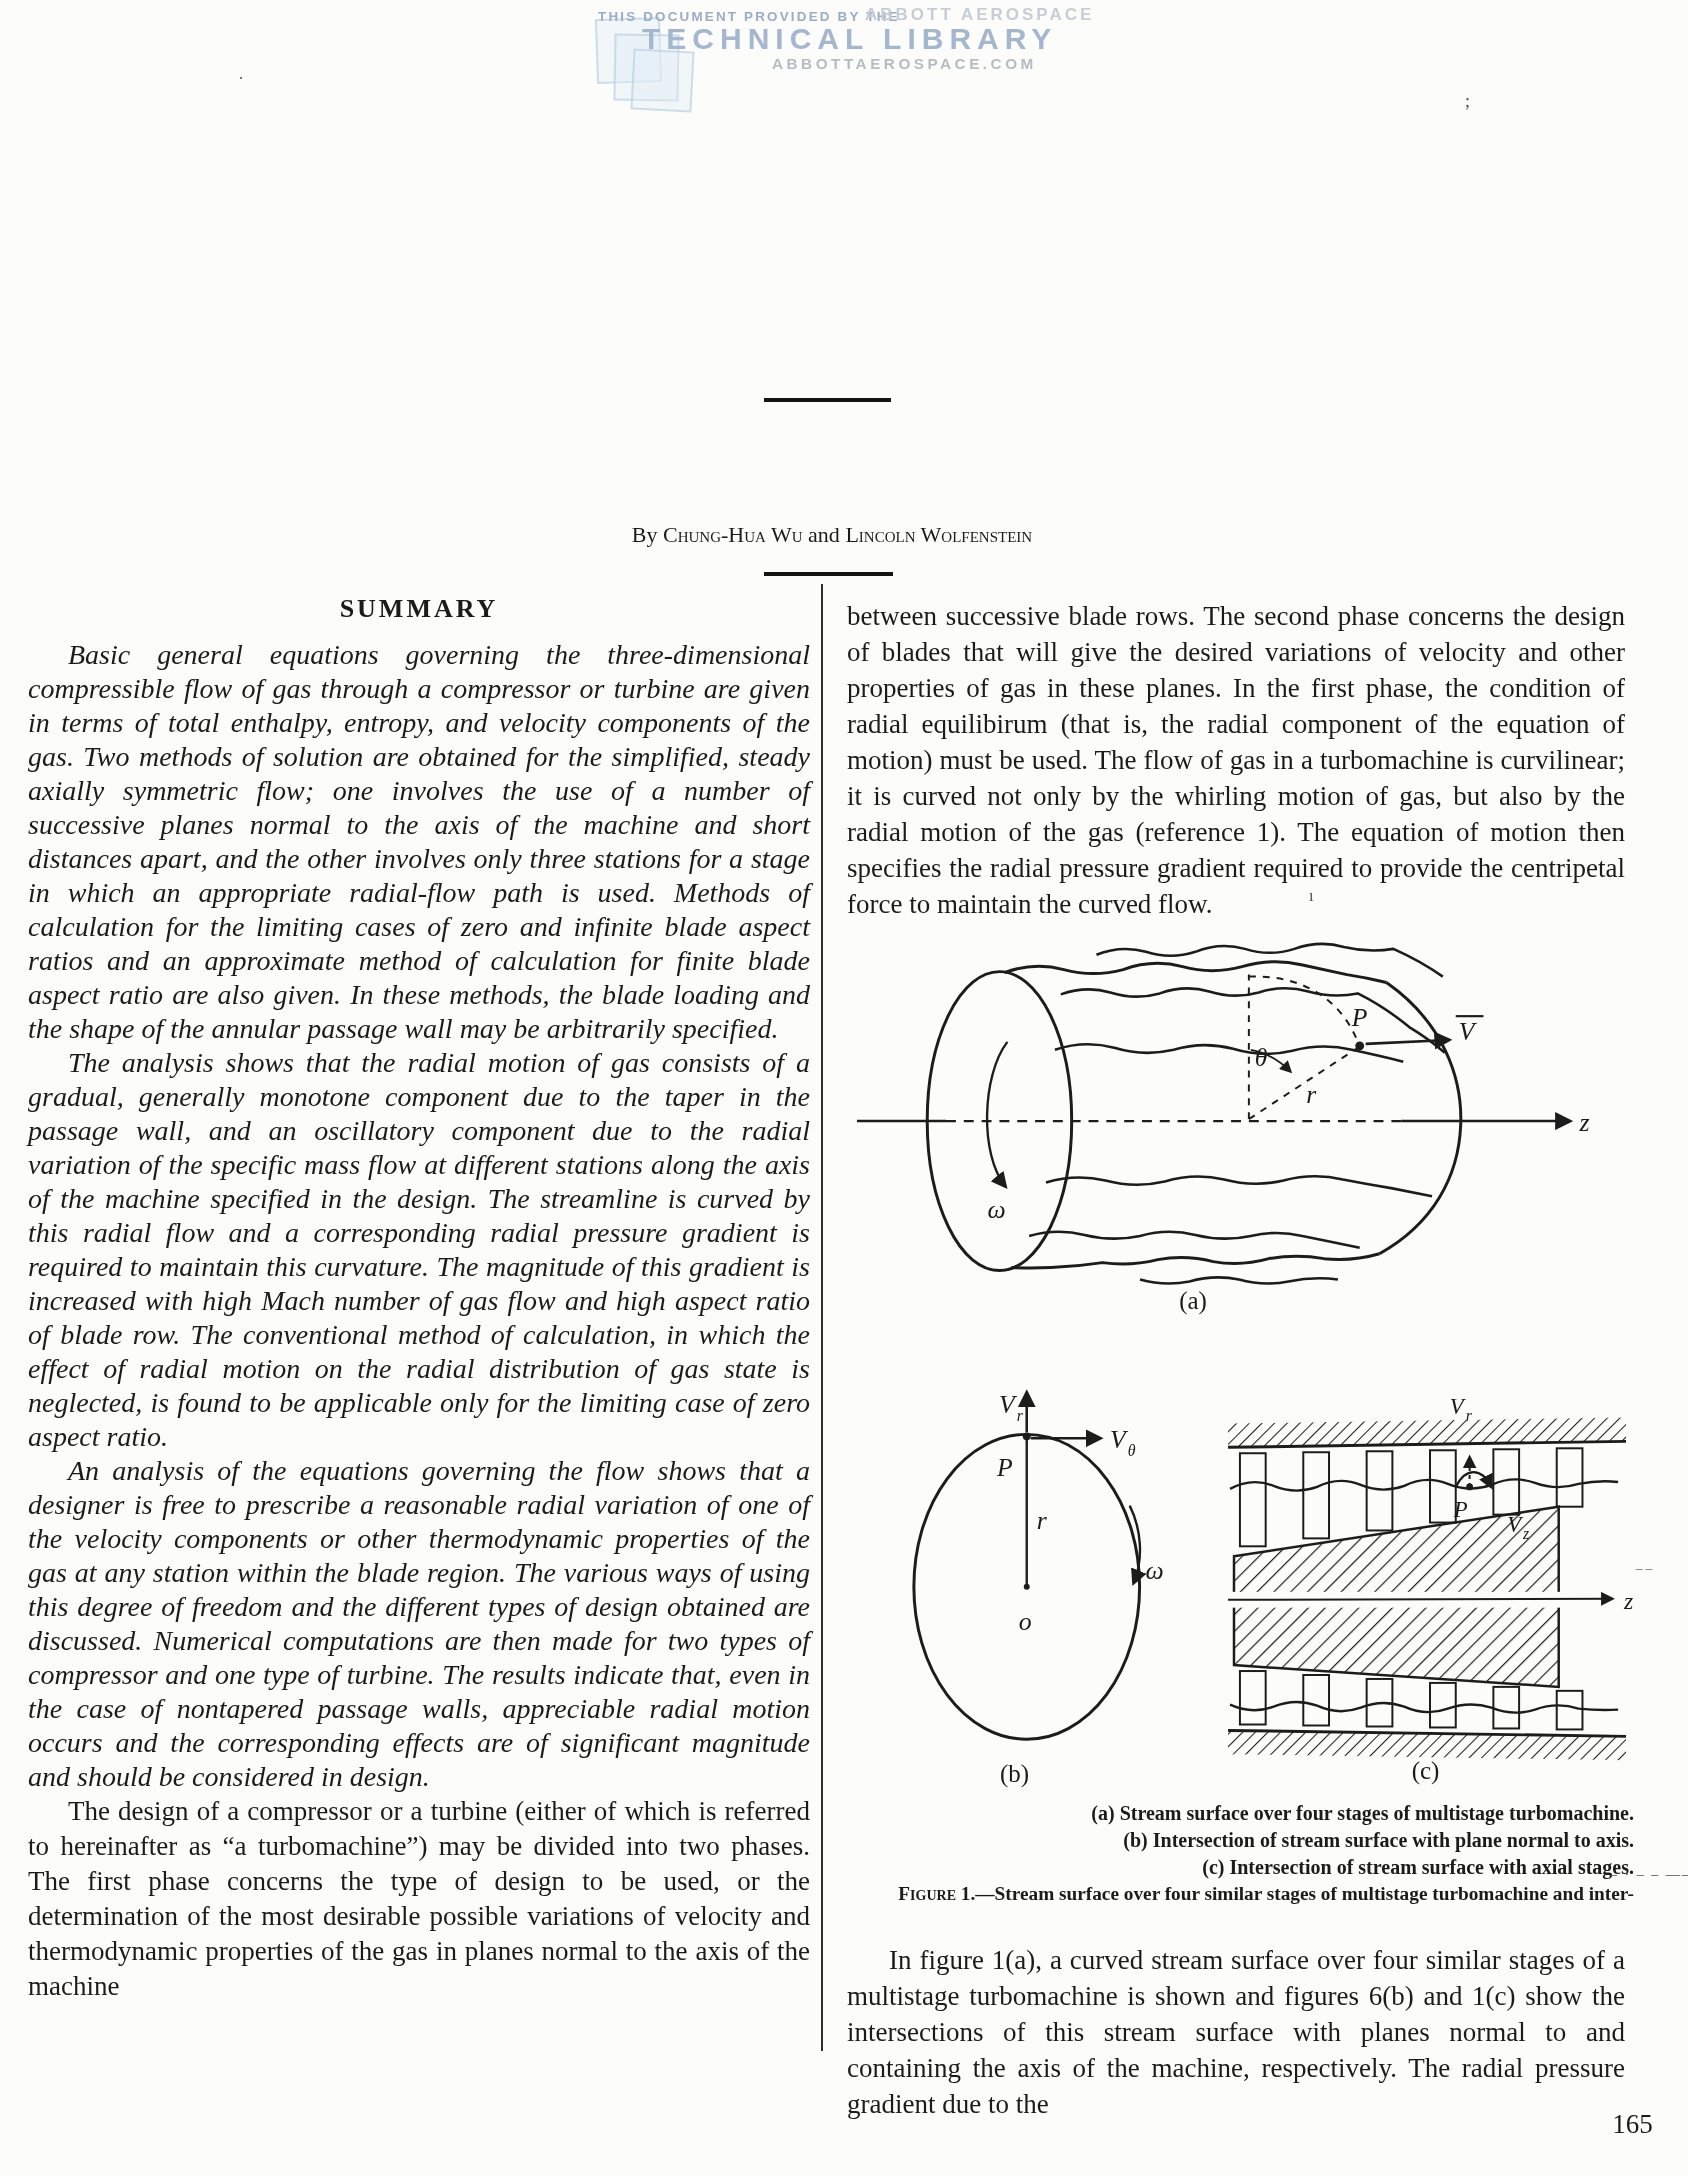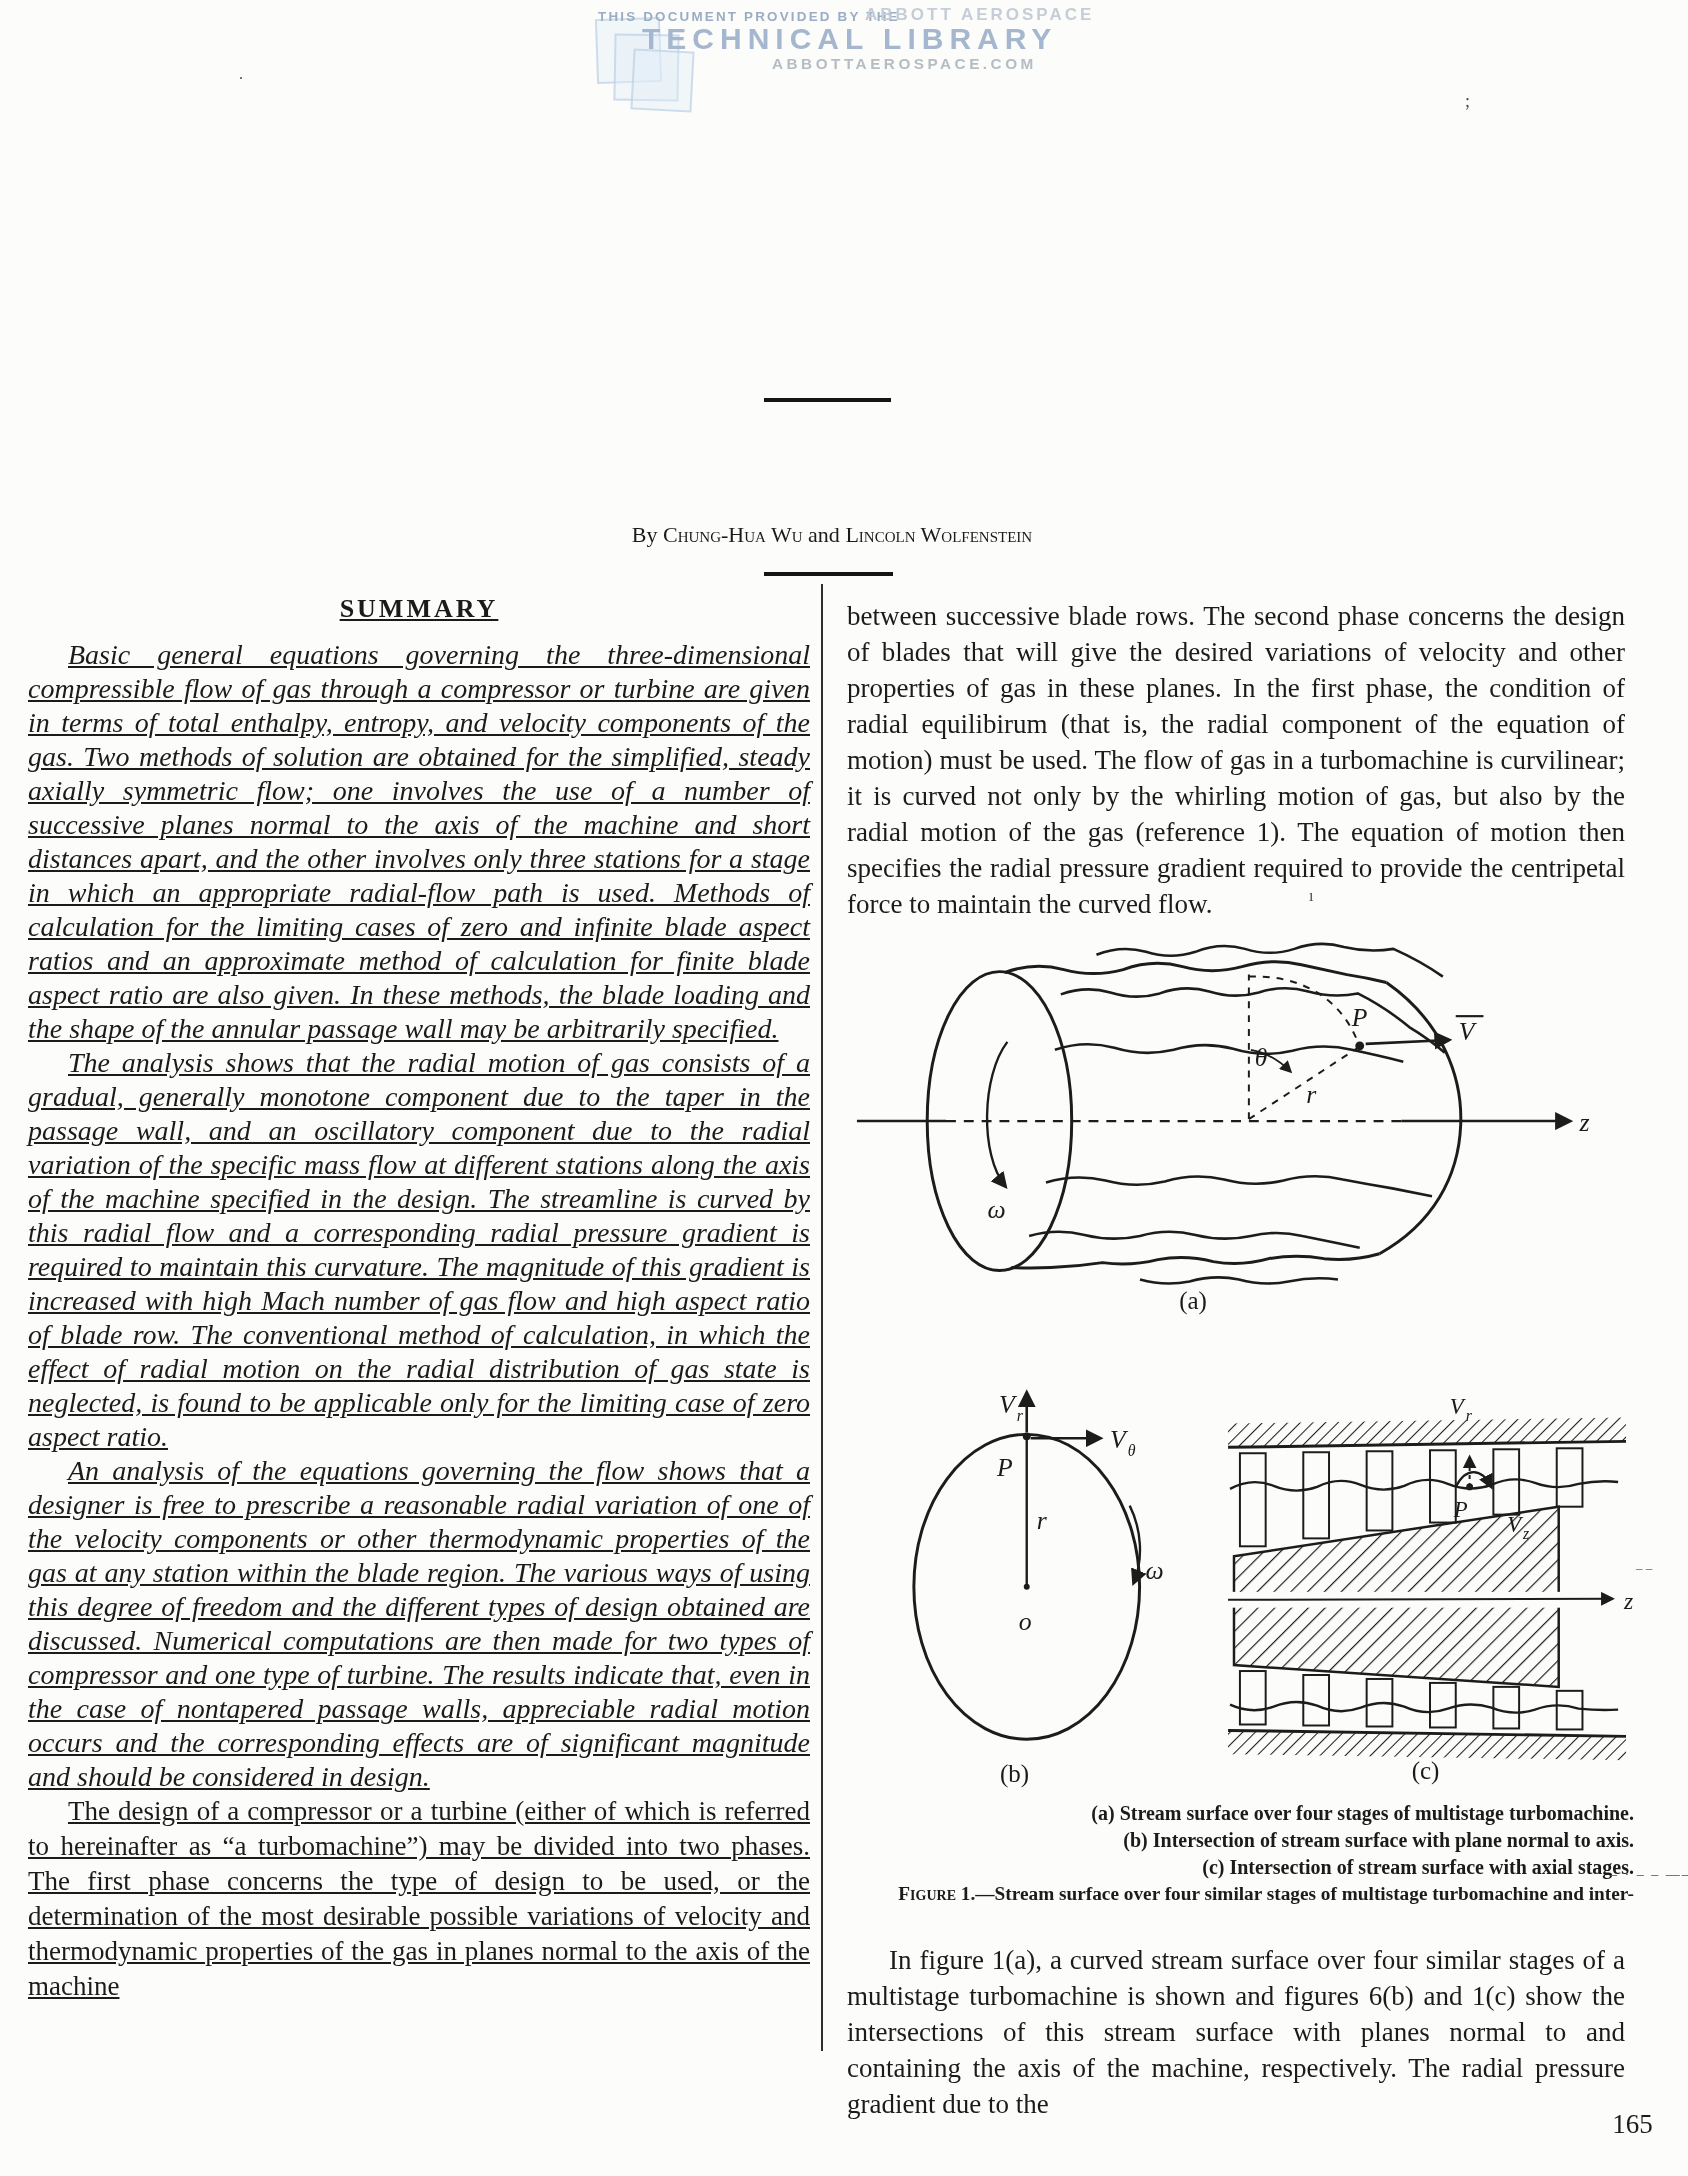--- a/index.html
+++ b/index.html
@@ -14,21 +14,21 @@
   .wm3{left:772px;top:55px;font-size:15.3px;letter-spacing:3.5px;color:#b6bcc3;font-weight:bold;}
   .wmsq{border:2px solid rgba(175,198,222,.55);background:rgba(226,237,248,.40);}
   
   .report-num{left:40px;top:327px;width:1584px;text-align:center;font-size:40px;font-weight:bold;letter-spacing:1px;}
   .rule{background:#151515;height:3.5px;}
   .title{left:40px;top:424px;width:1584px;text-align:center;font-size:33px;font-weight:bold;line-height:44px;letter-spacing:0.5px;}
   .byline{left:40px;top:522px;width:1584px;text-align:center;font-size:22px;}
   .sc{font-variant:small-caps;}
   
   .colrule{left:821px;top:584px;width:1.6px;height:1467px;background:#2e2e2e;}
-  .leftcol{left:28px;top:594px;width:782px;text-decoration:underline;}
+  .leftcol{left:28px;top:594px;width:782px;}
   .h-sec{text-align:center;font-size:26px;font-weight:bold;letter-spacing:3px;margin:0 0 14px 0;}
   .h-sec2{text-align:center;font-size:26px;font-weight:bold;letter-spacing:2px;margin:14px 0 14px 0;}
   .leftcol p.sum{margin:0;font-style:italic;font-size:28px;line-height:34px;text-align:justify;text-indent:40px;}
   .leftcol p.rom{margin:0;font-size:27px;line-height:35px;text-align:justify;text-indent:40px;}
   .rtop{left:847px;top:598px;width:778px;font-size:27px;line-height:36px;text-align:justify;margin:0;}
   .rbot{left:847px;top:1942px;width:778px;font-size:27px;line-height:36px;text-align:justify;text-indent:42px;margin:0;}
   
   .figtag{font-size:25px;text-align:center;}
   .capblock{left:842px;top:1800px;width:792px;text-align:right;}
   .capline{font-size:20px;font-weight:bold;line-height:27px;margin:0;}

